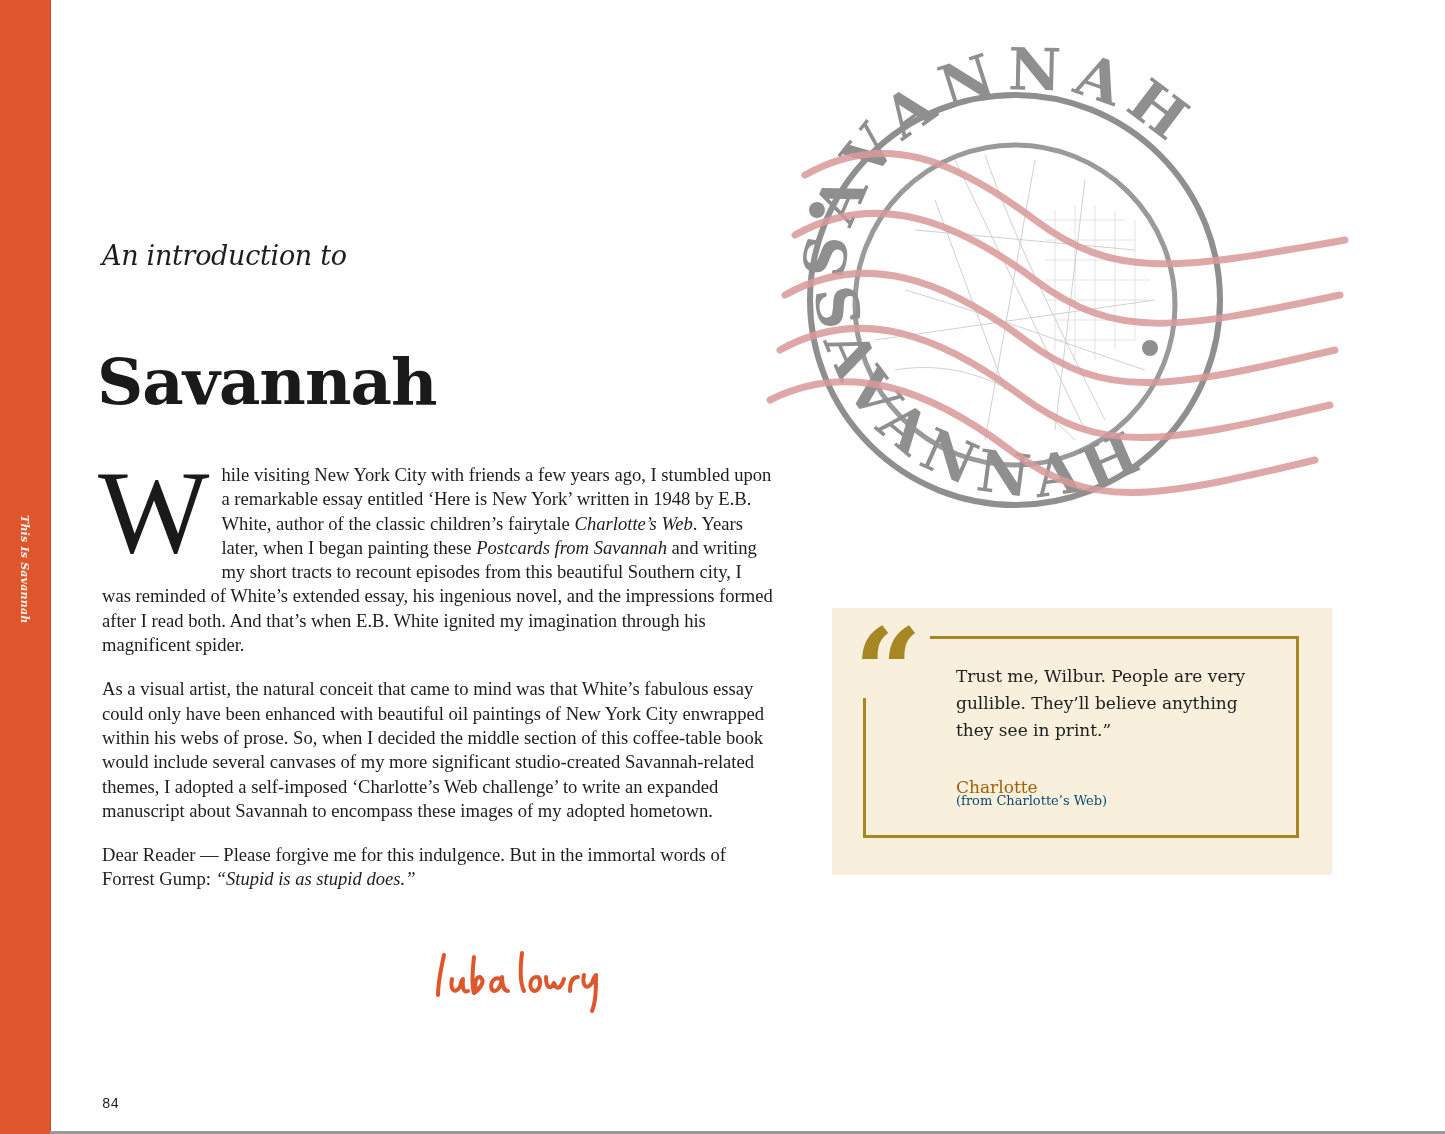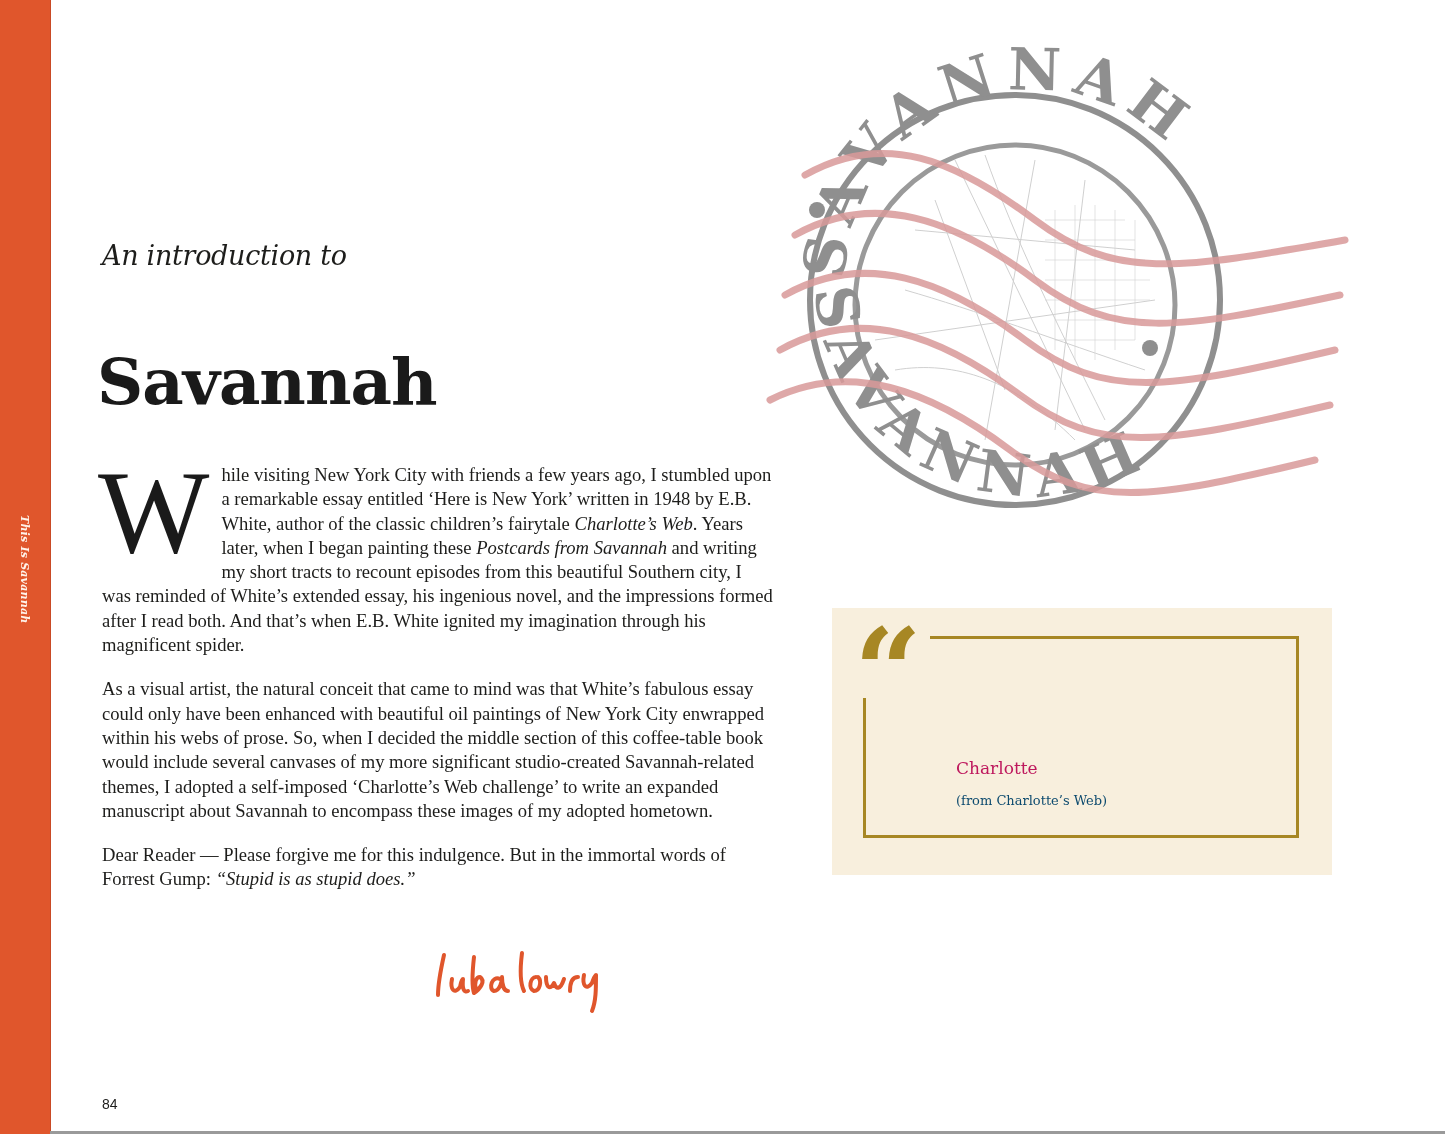--- a/index.html
+++ b/index.html
@@ -37,21 +37,21 @@
     }
     .body-text p { margin: 0 0 20px 0; }
     .dropcap {
       float: left; font-family: "Liberation Serif", serif; font-size: 118px; line-height: 88px;
       margin: 6px 12px 0 -4px; color: #1a1a1a; height: 92px;
     }
     .signature {
       position: absolute; left: 430px; top: 945px; width: 180px; height: 70px;
     }
     .page-number {
-      position: absolute; left: 102px; top: 1096px; font-family: Liberation Sans, sans-serif;
+      position: absolute; left: 102px; top: 1096px; font-family: Liberation Mono, monospace;
       font-size: 14px; color: #1d1d1b;
     }
     .stamp { position: absolute; left: 755px; top: 40px; width: 600px; height: 480px; }
     .quote-box {
       position: absolute; left: 832px; top: 608px; width: 500px; height: 267px; background: #f8efdd;
     }
     .quote-frame {
       position: absolute; left: 31px; top: 28px; width: 430px; height: 196px;
       border: 3px solid #a78724;
     }
@@ -60,21 +60,21 @@
     }
     .quote-mark {
       position: absolute; left: 22px; top: 5px; font-family: "DejaVu Serif", serif; font-weight: bold;
       font-size: 118px; line-height: 118px; color: #a78724;
     }
     .quote-text {
       position: absolute; left: 124px; top: 55px; width: 320px;
       font-family: "DejaVu Serif", serif; font-size: 17px; line-height: 27px; color: #1d1d1b;
     }
     .quote-author {
-      position: absolute; left: 124px; top: 150px; font-family: "DejaVu Serif", serif; font-size: 17px; color: #be185d;
+      position: absolute; left: 124px; top: 169px; font-family: "DejaVu Serif", serif; font-size: 17px; color: #a16207;
     }
     .quote-source {
       position: absolute; left: 124px; top: 185px; font-family: "DejaVu Serif", serif; font-size: 13px; color: #0c4a6e;
     }
   </style>
 </head>
 <body>
 
 <div class="sidebar">
   <div class="sidebar-label">This Is Savannah</div>
@@ -146,18 +146,19 @@
     <path d="M30 255 C110 210 190 240 270 300 C350 360 410 350 580 310"></path>
     <path d="M25 310 C105 265 185 295 265 355 C345 415 405 405 575 365"></path>
     <path d="M15 360 C95 320 175 350 255 410 C335 470 395 460 560 420"></path>
   </g>
 </svg>
 
 <div class="quote-box">
   <div class="quote-frame"></div>
   <div class="quote-frame-mask"></div>
   <div class="quote-mark">“</div>
+  <div class="quote-text">Trust me, Wilbur. People are very gullible. They’ll believe anything they see in print.”</div>
   <div class="quote-author">Charlotte</div>
   <div class="quote-source">(from Charlotte’s Web)</div>
 </div>
 
 <div class="page-number">84</div>
 <div class="bottom-line"></div>
 
 </body></html>

